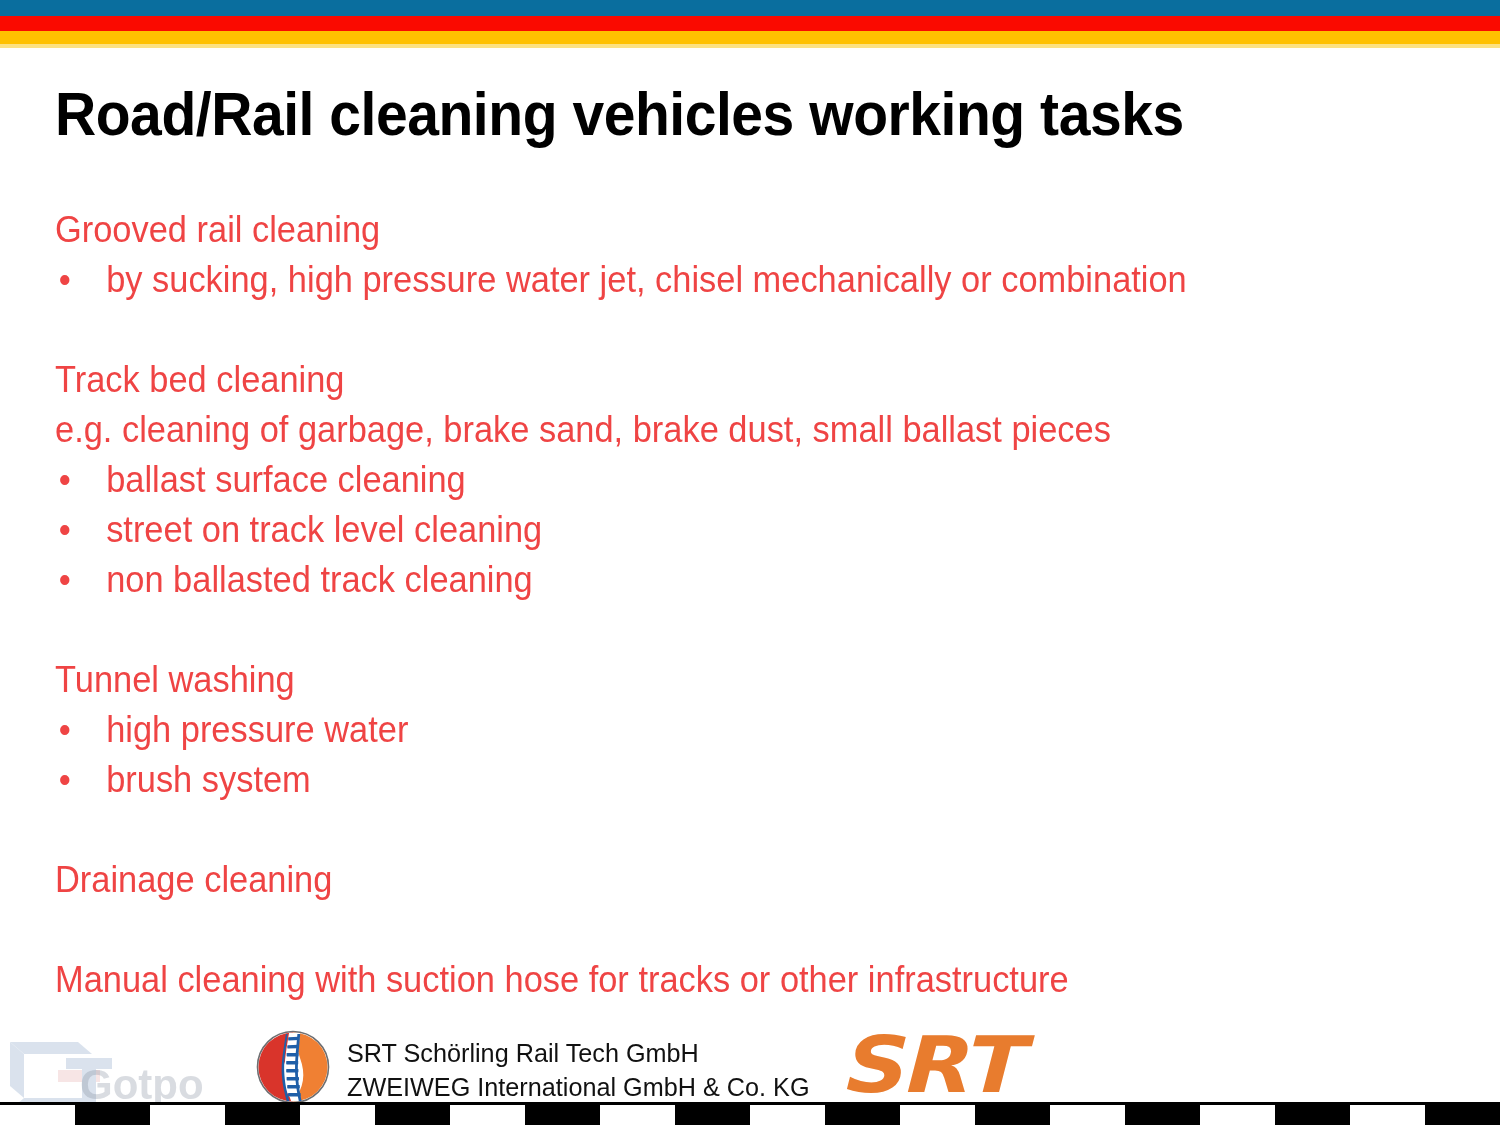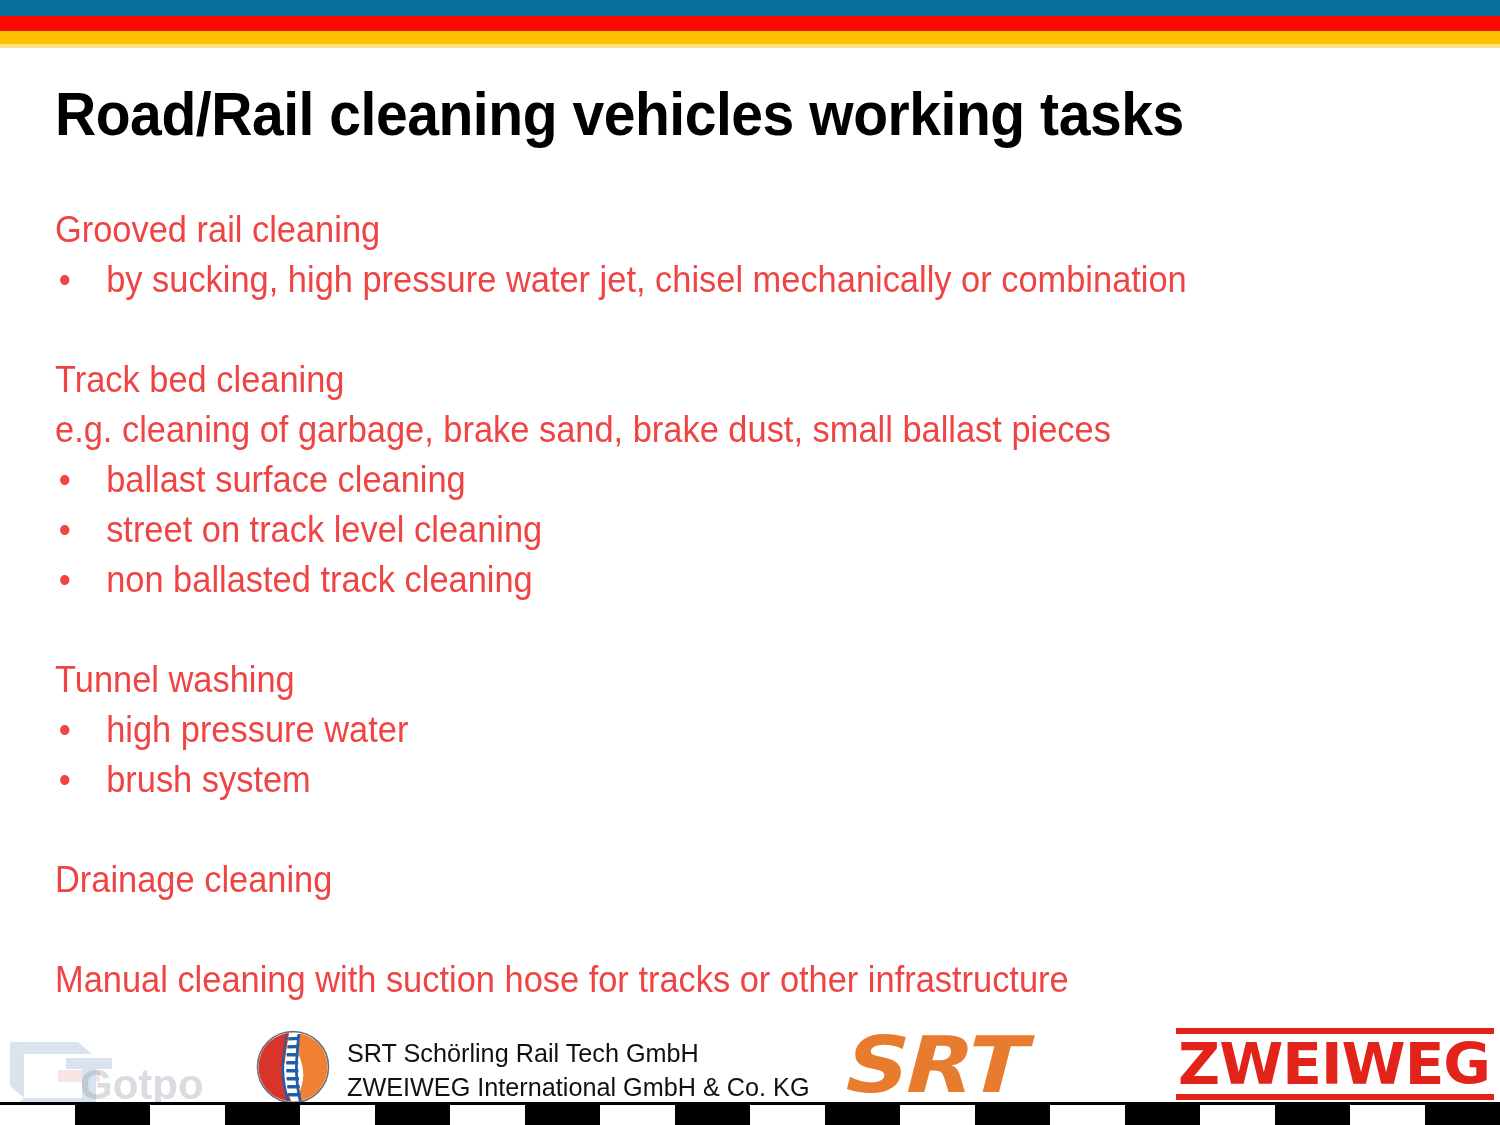--- a/index.html
+++ b/index.html
@@ -314,25 +314,20 @@
     </svg>
   </div>
 
   <div id="company-names">
     <div>SRT Schörling Rail Tech GmbH</div>
     <div>ZWEIWEG International GmbH &amp; Co. KG</div>
   </div>
 
   <div id="srt-wordmark">SRT</div>
 
-  <div id="zweiweg-logo">
-    <div class="rule top"></div>
-    <div id="zweiweg-wordmark">ZWEIWEG</div>
-    <div class="rule bottom"></div>
-  </div>
 </div>
 
 <div id="watermark">
   <svg width="300" height="85" viewBox="0 0 300 85" aria-hidden="true" style="position:absolute;left:0;top:0;">
     <g opacity="0.32">
       <path d="M10 6 L78 6 L92 18 L24 18 Z" fill="#8FA8C8"></path>
       <path d="M10 6 L24 18 L24 62 L10 50 Z" fill="#8FA8C8"></path>
       <path d="M24 62 L92 62 L78 74 L10 74 Z" fill="#8FA8C8"></path>
       <path d="M58 34 L100 34 L100 46 L58 46 Z" fill="#E8B0B0"></path>
       <path d="M82 22 L96 22 L96 78 L82 78 Z" fill="#8FA8C8"></path>

